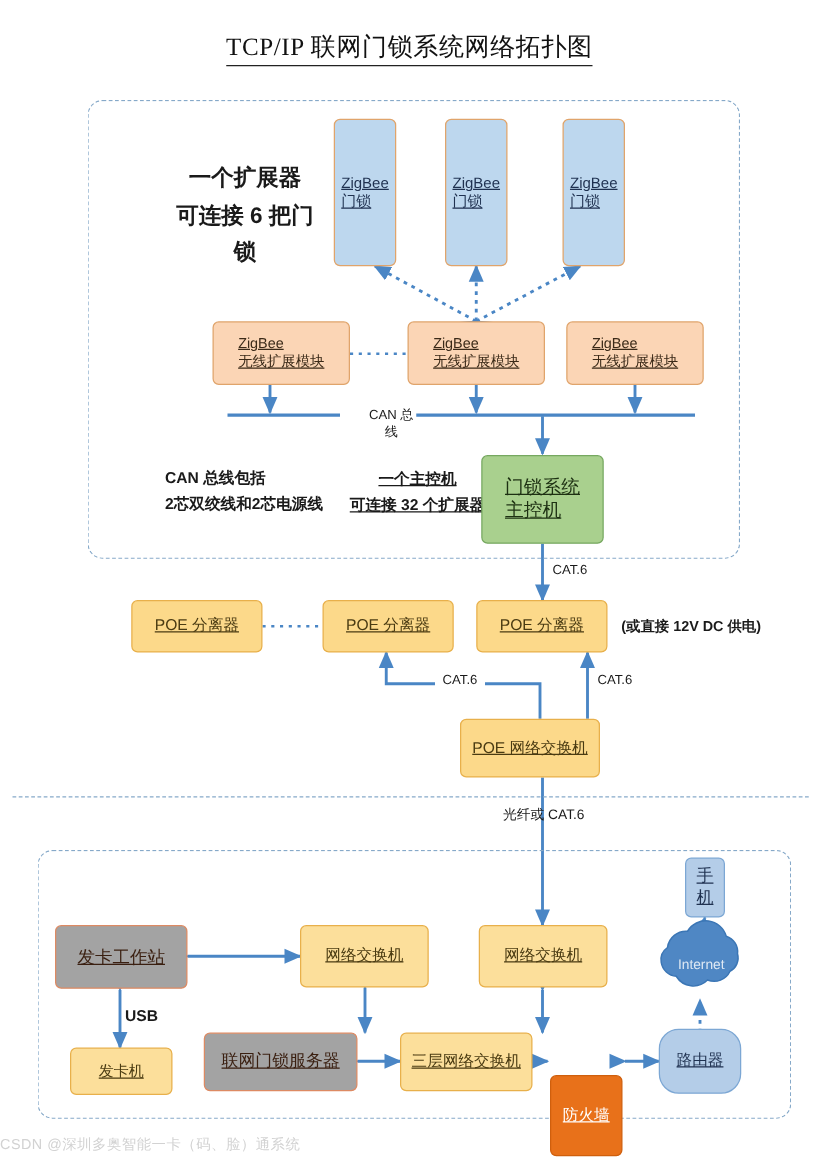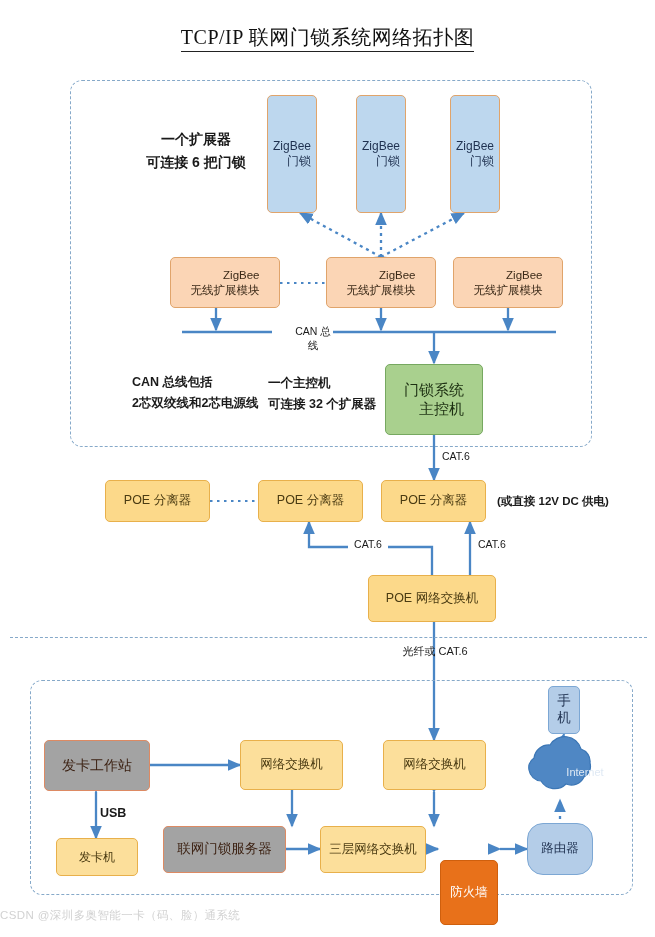--- a/index.html
+++ b/index.html
@@ -3,21 +3,21 @@
 <meta charset="utf-8">
 <style>
   html,body{margin:0;padding:0;}
   body{
     width:655px;height:937px;position:relative;background:#ffffff;overflow:hidden;
     font-family:"Liberation Sans","DejaVu Sans",sans-serif;
   }
   #canvas{position:absolute;left:0;top:0;width:655px;height:937px;}
   .node{
     position:absolute;box-sizing:border-box;display:flex;align-items:center;justify-content:center;
-    text-align:right;line-height:1.25;border-radius:5px;white-space:pre-line;
+    text-align:left;line-height:1.25;border-radius:5px;white-space:pre-line;text-decoration:underline;
   }
   
   .lock{background:#bdd7ee;border:1.3px solid #e0a46b;color:#1f3150;}
   .zmod{background:#fbd5b5;border:1.3px solid #e0a46b;color:#3b2a18;}
   .green{background:#a9d08e;border:1.3px solid #76a860;color:#1d3012;}
   .amber{background:#fcd98a;border:1.3px solid #e8b04b;color:#4a3b12;}
   .amber2{background:#fcdf9b;border:1.3px solid #e8b04b;color:#4a3b12;}
   .salmon{background:#a3a3a3;border:1.3px solid #dd8a63;color:#3a1f10;}
   .fire{background:#e8711a;border:1.3px solid #cf5f0d;color:#ffffff;}
   .blue{background:#b4cde8;border:1.3px solid #7ca7d4;color:#1f3150;}
@@ -98,21 +98,21 @@
 </svg>
 
 <div class="dashbox" style="left:70px;top:80px;width:522px;height:367px;"></div>
 <div class="hsep" style="left:10px;top:637px;width:637px;"></div>
 <div class="dashbox" style="left:30px;top:680px;width:603px;height:215px;"></div>
 
 <div class="title">
   <span>TCP/IP 联网门锁系统网络拓扑图</span>
 </div>
 
-<div class="lbl bold" style="left:134px;top:128px;width:124px;font-size:14px;text-align:center;line-height:1.65;">一个扩展器
+<div class="lbl bold" style="left:134px;top:128px;width:124px;font-size:18px;text-align:center;line-height:1.65;">一个扩展器
 可连接 6 把门锁</div>
 
 <div class="node lock" style="left:267px;top:95px;width:50px;height:118px;font-size:12px;">
   <span><span>ZigBee</span><br><span>门锁</span></span>
 </div>
 <div class="node lock" style="left:356px;top:95px;width:50px;height:118px;font-size:12px;">
   <span><span>ZigBee</span><br><span>门锁</span></span>
 </div>
 <div class="node lock" style="left:450px;top:95px;width:50px;height:118px;font-size:12px;">
   <span><span>ZigBee</span><br><span>门锁</span></span>
@@ -126,56 +126,56 @@
 </div>
 <div class="node zmod" style="left:453px;top:257px;width:110px;height:51px;font-size:11.5px;">
   <span><span>ZigBee</span><br><span>无线扩展模块</span></span>
 </div>
 
 <div class="lbl" style="left:273px;top:325px;width:40px;font-size:10.5px;text-align:center;background:#fff;margin-left:20px;">CAN 总线</div>
 
 <div class="lbl bold" style="left:132px;top:372px;width:180px;font-size:12.5px;line-height:1.7;">CAN 总线包括
 2芯双绞线和2芯电源线</div>
 
-<div class="lbl bold" style="left:268px;top:373px;width:132px;font-size:12.5px;line-height:1.7;">一个主控机
+<div class="lbl bold" style="left:268px;top:373px;width:132px;font-size:12.5px;text-align:center;line-height:1.7;text-decoration:underline;">一个主控机
 可连接 32 个扩展器</div>
 
 <div class="node green" style="left:385px;top:364px;width:98px;height:71px;font-size:15px;">门锁系统
 主控机</div>
 
 <div class="lbl" style="left:442px;top:450px;width:46px;font-size:10.5px;">CAT.6</div>
 
 <div class="node amber" style="left:105px;top:480px;width:105px;height:42px;font-size:12.5px;">POE 分离器</div>
 <div class="node amber" style="left:258px;top:480px;width:105px;height:42px;font-size:12.5px;">POE 分离器</div>
 <div class="node amber" style="left:381px;top:480px;width:105px;height:42px;font-size:12.5px;">POE 分离器</div>
 
 <div class="lbl bold" style="left:497px;top:494px;width:150px;font-size:11.5px;">(或直接 12V DC 供电)</div>
 
 <div class="lbl" style="left:348px;top:538px;width:40px;font-size:10.5px;background:#fff;text-align:center;">CAT.6</div>
 <div class="lbl" style="left:478px;top:538px;width:40px;font-size:10.5px;">CAT.6</div>
 
-<div class="node amber" style="left:368px;top:575px;width:128px;height:47px;font-size:12.5px;">POE 网络交换机</div>
+<div class="node amber" style="left:368px;top:575px;width:112px;height:47px;font-size:12.5px;">POE 网络交换机</div>
 
 <div class="lbl" style="left:393px;top:644px;width:84px;font-size:11px;text-align:center;">光纤或 CAT.6</div>
 
 <div class="node salmon" style="left:44px;top:740px;width:106px;height:51px;font-size:14px;">发卡工作站</div>
 
 <div class="lbl bold" style="left:100px;top:806px;width:40px;font-size:12.5px;">USB</div>
 
 <div class="node amber2" style="left:56px;top:838px;width:82px;height:38px;font-size:12px;">发卡机</div>
 
 <div class="node salmon" style="left:163px;top:826px;width:123px;height:47px;font-size:13.5px;">联网门锁服务器</div>
 
 <div class="node amber2" style="left:240px;top:740px;width:103px;height:50px;font-size:12.5px;">网络交换机</div>
 <div class="node amber2" style="left:383px;top:740px;width:103px;height:50px;font-size:12.5px;">网络交换机</div>
 
 <div class="node amber2" style="left:320px;top:826px;width:106px;height:47px;font-size:12.5px;">三层网络交换机</div>
 
 <div class="node fire" style="left:440px;top:823px;width:58px;height:65px;font-size:12.5px;margin-top:37px;">防火墙</div>
 
 <div class="node blue" style="left:527px;top:823px;width:66px;height:52px;font-size:12.5px;border-radius:16px;">路由器</div>
 
-<div class="lbl" style="left:530px;top:766px;width:62px;font-size:11px;color:#dfe9f4;text-align:center;padding-left:24px;">Internet</div>
+<div class="lbl" style="left:530px;top:766px;width:62px;font-size:11px;color:#dfe9f4;text-align:center;">Internet</div>
 
 <div class="node blue" style="left:548px;top:686px;width:32px;height:48px;font-size:13.5px;">手
 机</div>
 
 <div class="watermark">CSDN @深圳多奥智能一卡（码、脸）通系统</div>
 
 </body></html>

